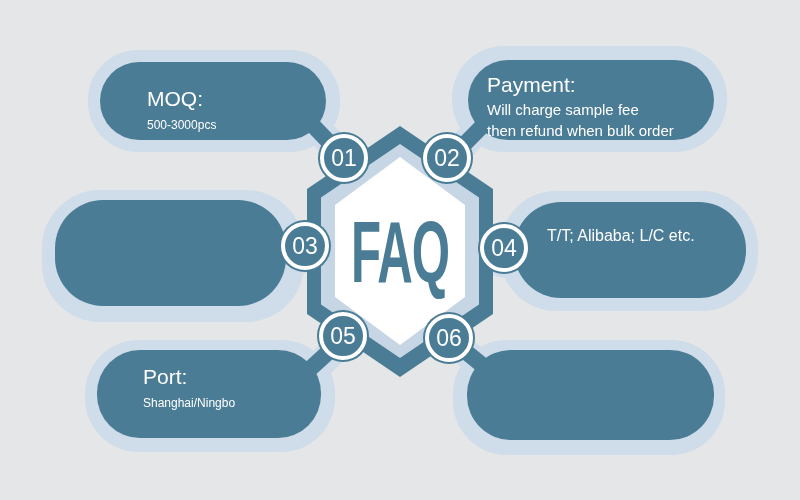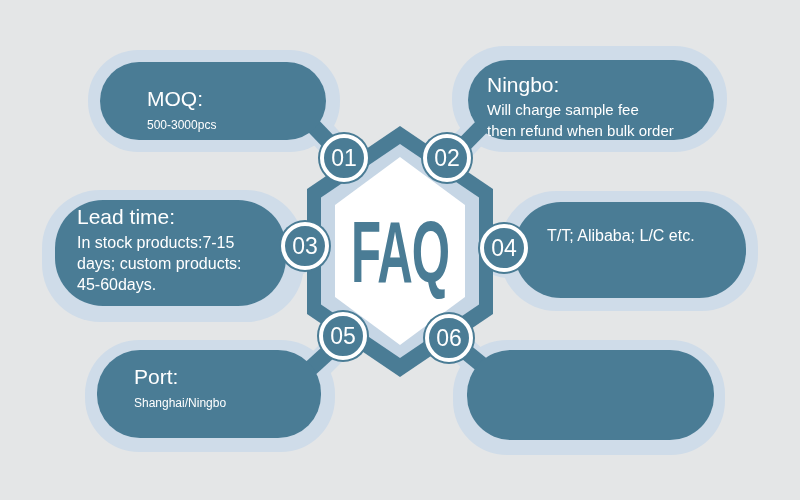--- a/index.html
+++ b/index.html
@@ -125,35 +125,29 @@
   <div class="badge" style="left:480px; top:224px;">04</div>
   <div class="badge" style="left:319px; top:312px;">05</div>
   <div class="badge" style="left:425px; top:314px;">06</div>
 
   <div class="bubble-text" style="left:147px; top:86px;">
     <div class="bubble-title">MOQ:</div>
     <div class="bubble-body">500-3000pcs</div>
   </div>
 
   <div class="bubble-text" style="left:487px; top:72px;">
-    <div class="bubble-title">Ningbo:</div>
+    <div class="bubble-title">Payment:</div>
     <div class="bubble-body body-sm">Will charge sample fee</div>
     <div class="bubble-body body-sm">then refund when bulk order</div>
   </div>
 
-  <div class="bubble-text" style="left:77px; top:204px;">
-    <div class="bubble-title">Lead time:</div>
-    <div class="bubble-body body-md">In stock products:7-15</div>
-    <div class="bubble-body body-md" style="margin-top:0;">days; custom products:</div>
-    <div class="bubble-body body-md" style="margin-top:0;">45-60days.</div>
-  </div>
 
   <div class="bubble-text" style="left:547px; top:219px;">
     <div class="bubble-body body-md2">T/T; Alibaba; L/C etc.</div>
   </div>
 
-  <div class="bubble-text" style="left:134px; top:364px;">
+  <div class="bubble-text" style="left:143px; top:364px;">
     <div class="bubble-title">Port:</div>
     <div class="bubble-body">Shanghai/Ningbo</div>
   </div>
 
 
 </div>
 
 </body></html>

